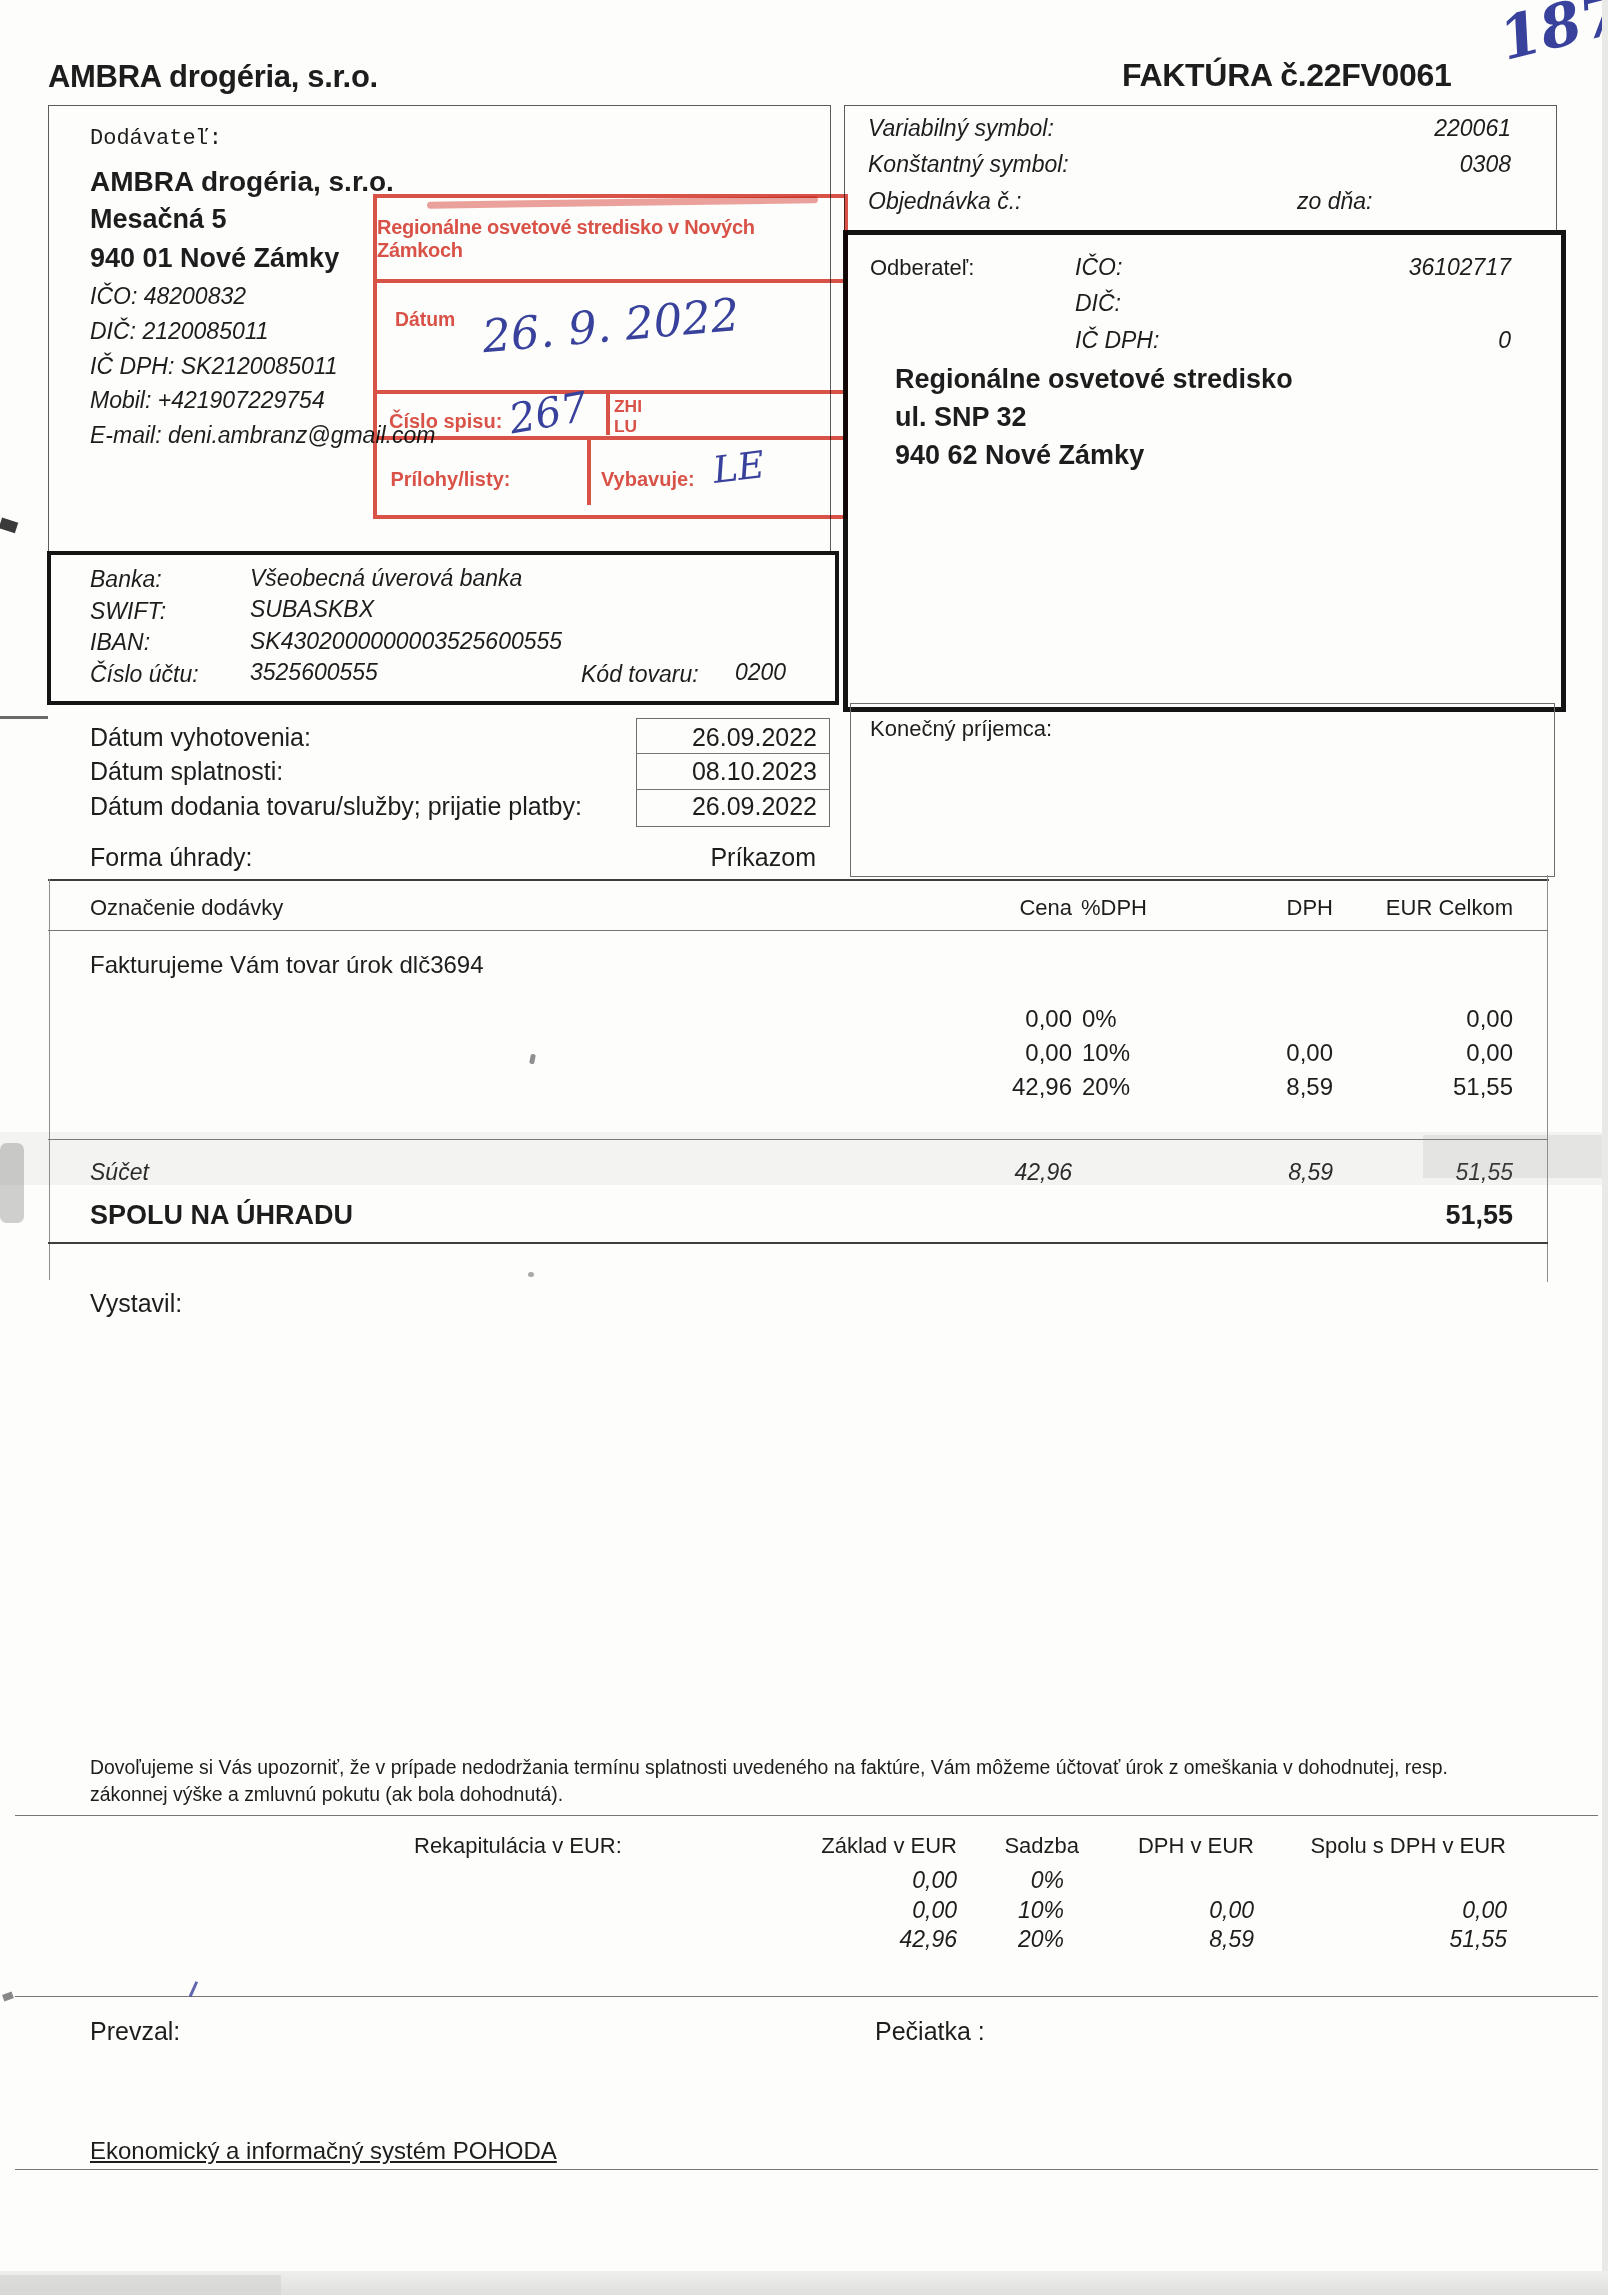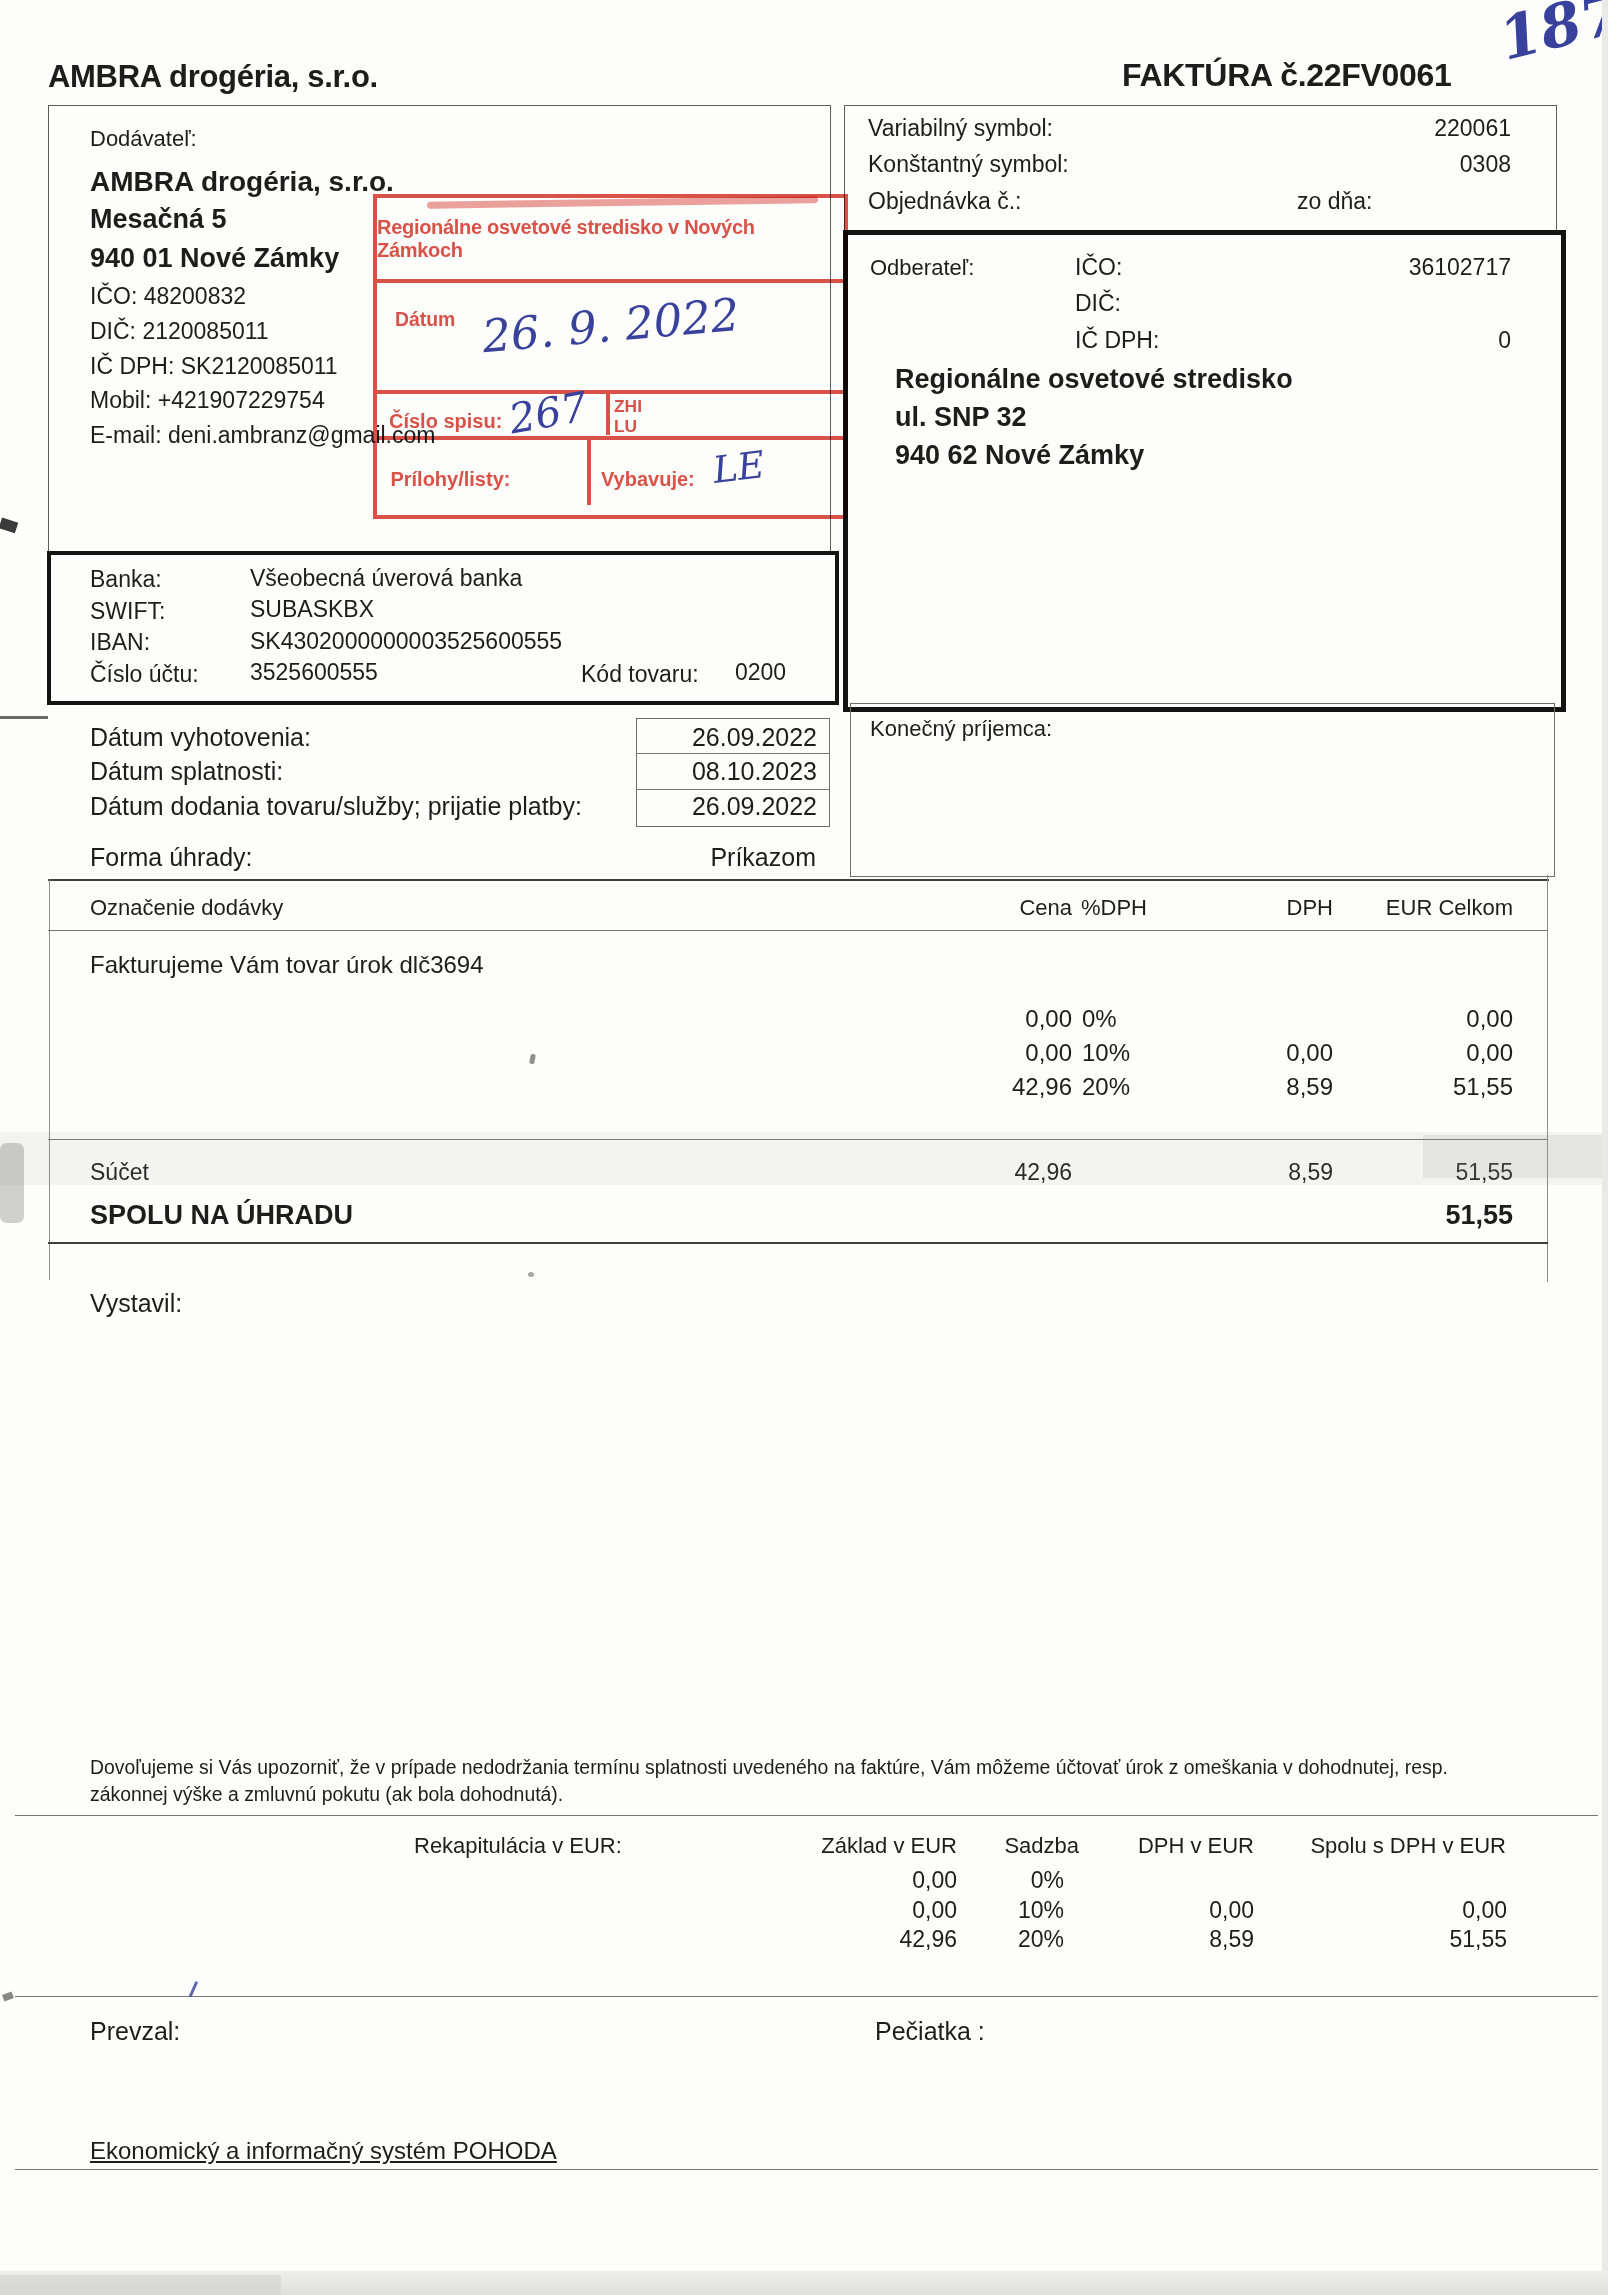--- a/index.html
+++ b/index.html
@@ -12,21 +12,21 @@
   html,body{margin:0;padding:0;background:#fff;}
   .page{
     position:relative;width:1609px;height:2295px;overflow:hidden;
     background:#fdfdfc;color:var(--ink);
     font-family:"Liberation Sans","DejaVu Sans",sans-serif;
   }
   .t{position:absolute;white-space:nowrap;line-height:1.15;}
   .r{text-align:right;}
   .b{font-weight:bold;}
   .lab{font-size:22px;}
-  .txt{font-size:23px;}
+  .txt{font-size:23px;font-style:italic;}
   .addr{font-size:27px;font-weight:bold;}
   .dt{font-size:25px;}
   .num{font-size:24px;}
   .hdr{font-size:31px;font-weight:bold;letter-spacing:-0.3px;}
   .small{font-size:19.4px;white-space:normal;line-height:1.38;}
   .hr{position:absolute;height:1.3px;background:var(--line);}
   .hr2{position:absolute;height:2px;background:#3e3e3e;}
   .vr{position:absolute;width:1.3px;background:#8d8d8d;}
   .thin{position:absolute;border:1.3px solid #5c5c5c;}
   .thick{position:absolute;border:5.3px solid var(--thick);}
@@ -47,21 +47,21 @@
   <div class="t hdr" style="left:48px;top:59px;">AMBRA drogéria, s.r.o.</div>
   <div class="t hdr" style="left:1122px;top:57px;width:434px;font-size:32px;">FAKTÚRA č.22FV0061</div>
   <div class="hand" style="left:1499px;top:-9.4px;font-size:59px;font-weight:bold;transform:rotate(-14deg);">187</div>
 
   <div class="thin" style="left:48px;top:105px;width:781px;height:446px;border-bottom:none;"></div>
   <div class="thin" style="left:844px;top:105px;width:711px;height:126px;border-bottom:none;"></div>
   <div class="thick" style="left:843px;top:230px;width:713px;height:472px;"></div>
   <div class="thin" style="left:850px;top:703px;width:703px;height:172px;border-color:#6e6e6e;"></div>
   <div class="thick" style="left:47px;top:551px;width:784px;height:146px;border-width:4.7px;"></div>
 
-  <div class="t lab" style="left:90px;top:126px;">Dodávateľ:</div>
+  <div class="t lab" style="left:90px;top:126px;font-family:Liberation Mono, monospace;">Dodávateľ:</div>
   <div class="t b" style="left:90px;top:166px;font-size:28px;">AMBRA drogéria, s.r.o.</div>
   <div class="t addr" style="left:90px;top:204px;">Mesačná  5</div>
   <div class="t addr" style="left:90px;top:243px;">940 01 Nové Zámky</div>
   <div class="t txt" style="left:90px;top:283px;">IČO: 48200832</div>
   <div class="t txt" style="left:90px;top:318px;">DIČ: 2120085011</div>
   <div class="t txt" style="left:90px;top:353px;text-align:right;">IČ DPH: SK2120085011</div>
   <div class="t txt" style="left:90px;top:387px;">Mobil: +421907229754</div>
   <div class="t txt" style="left:90px;top:422px;">E-mail: deni.ambranz@gmail.com</div>
 
   <div class="artifact" style="left:427px;top:199px;width:391px;height:7.3px;background:var(--red);opacity:.5;border-radius:4px;transform:rotate(-0.8deg);"></div>

